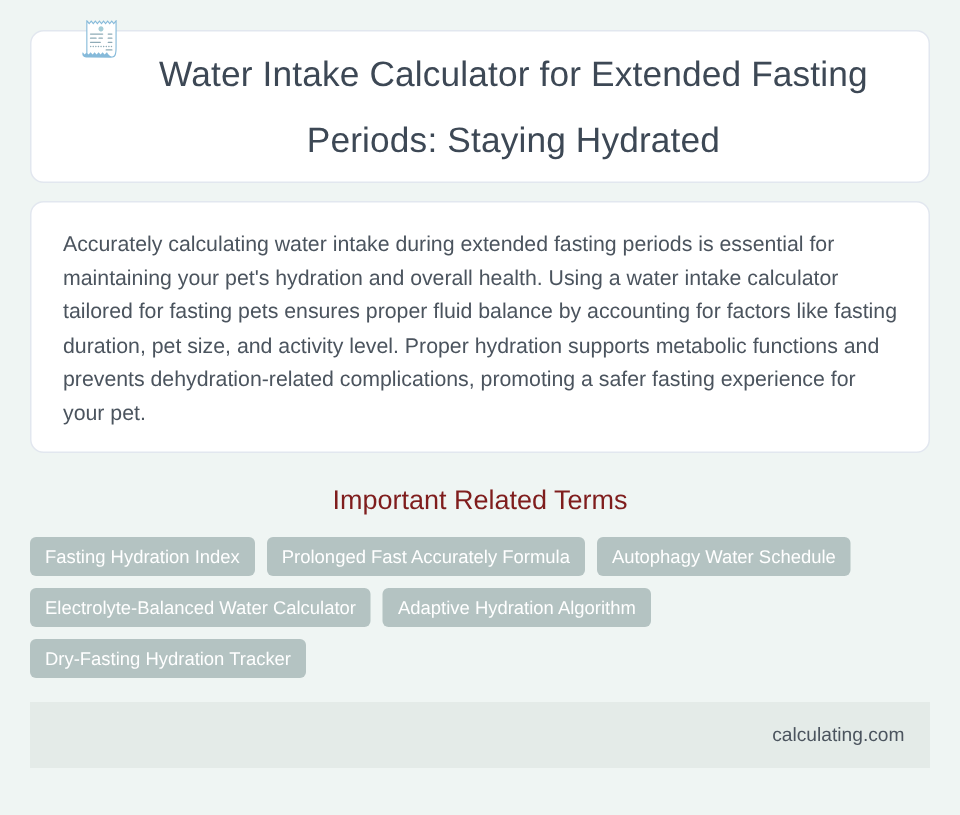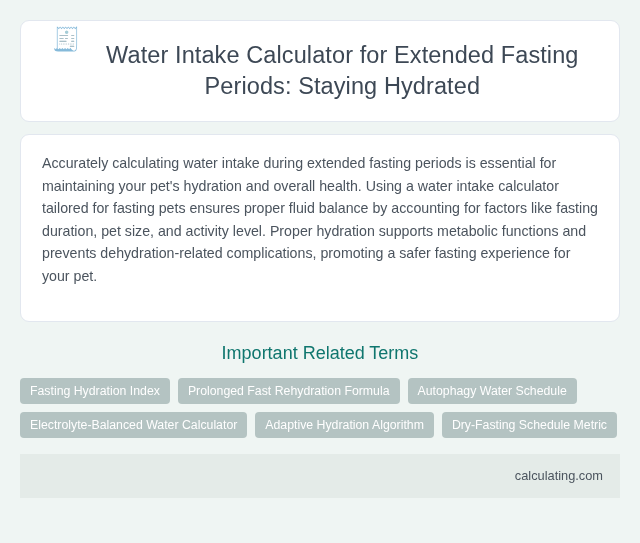--- a/index.html
+++ b/index.html
@@ -45,56 +45,56 @@
   }
   .title-icon {
     font-size: 23px;
     line-height: 31px;
     flex: 0 0 auto;
     color: #c6c0dd;
     filter: grayscale(0.35);
   }
   .title-text {
     font-size: 23.5px;
-    line-height: 31px;
+    line-height: 44px;
     color: #3d4855;
     text-align: center;
     font-weight: 400;
     letter-spacing: 0.1px;
     max-width: 490px;
   }
 
   
   .body-card {
     background: #ffffff;
     border: 1px solid #e2e7ef;
     border-radius: 9px;
     box-sizing: border-box;
     width: 600px;
     margin-top: 12px;
-    padding: 17px 21px 33px 21px;
+    padding: 17px 21px 13px 21px;
   }
   .body-text {
     font-size: 14.2px;
     line-height: 22.6px;
     color: #4b545e;
     margin: 0;
     text-align: left;
   }
 
   
   .terms-section {
     width: 600px;
     box-sizing: border-box;
     margin-top: 19px;
   }
   .terms-heading {
     font-size: 18px;
     line-height: 24px;
-    color: #0f766e;
+    color: #7f1d1d;
     text-align: center;
     font-weight: 400;
     margin: 0 0 13px 0;
   }
   .terms-list {
     display: flex;
     flex-wrap: wrap;
     gap: 8px 8px;
     align-items: center;
     width: 600px;
@@ -144,25 +144,25 @@
   </div>
 
   <div class="body-card">
     <p class="body-text">Accurately calculating water intake during extended fasting periods is essential for maintaining your pet's hydration and overall health. Using a water intake calculator tailored for fasting pets ensures proper fluid balance by accounting for factors like fasting duration, pet size, and activity level. Proper hydration supports metabolic functions and prevents dehydration-related complications, promoting a safer fasting experience for your pet.</p>
   </div>
 
   <div class="terms-section">
     <h2 class="terms-heading">Important Related Terms</h2>
     <div class="terms-list">
       <span class="term-tag">Fasting Hydration Index</span>
-      <span class="term-tag">Prolonged Fast Rehydration Formula</span>
+      <span class="term-tag">Prolonged Fast Accurately Formula</span>
       <span class="term-tag">Autophagy Water Schedule</span>
       <span class="term-tag">Electrolyte-Balanced Water Calculator</span>
       <span class="term-tag">Adaptive Hydration Algorithm</span>
-      <span class="term-tag">Dry-Fasting Schedule Metric</span>
+      <span class="term-tag">Dry-Fasting Hydration Tracker</span>
     </div>
   </div>
 
   <div class="footer-bar">
     <span class="footer-text">calculating.com</span>
   </div>
 
 </div>
 
 </body></html>

